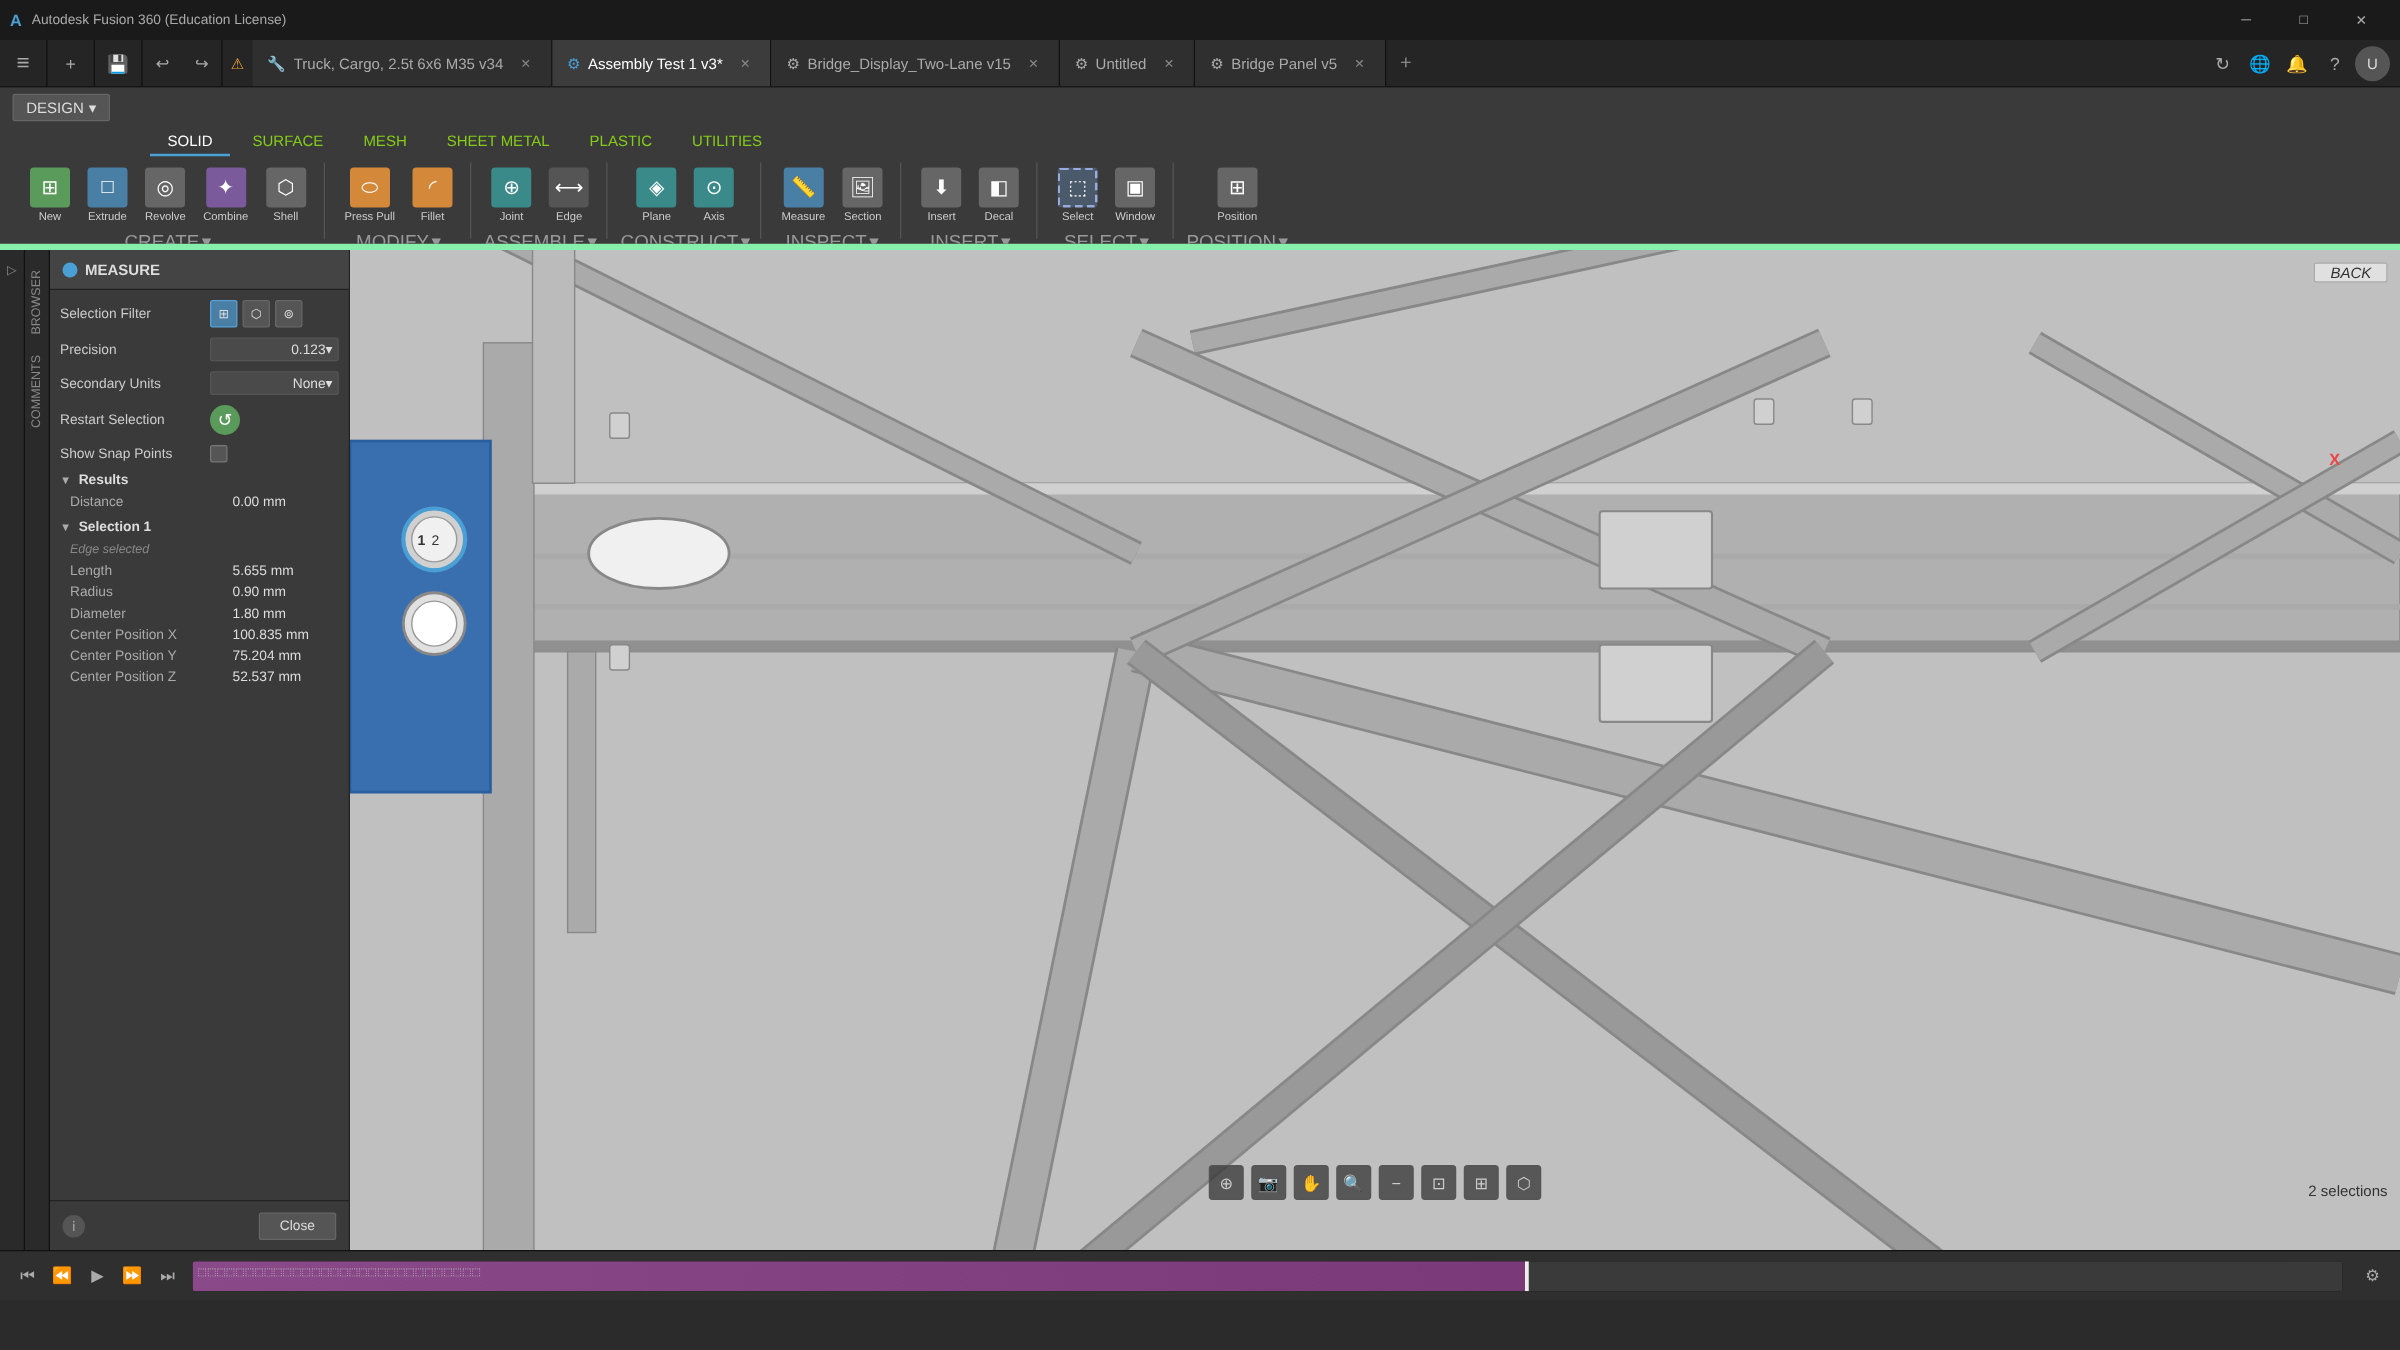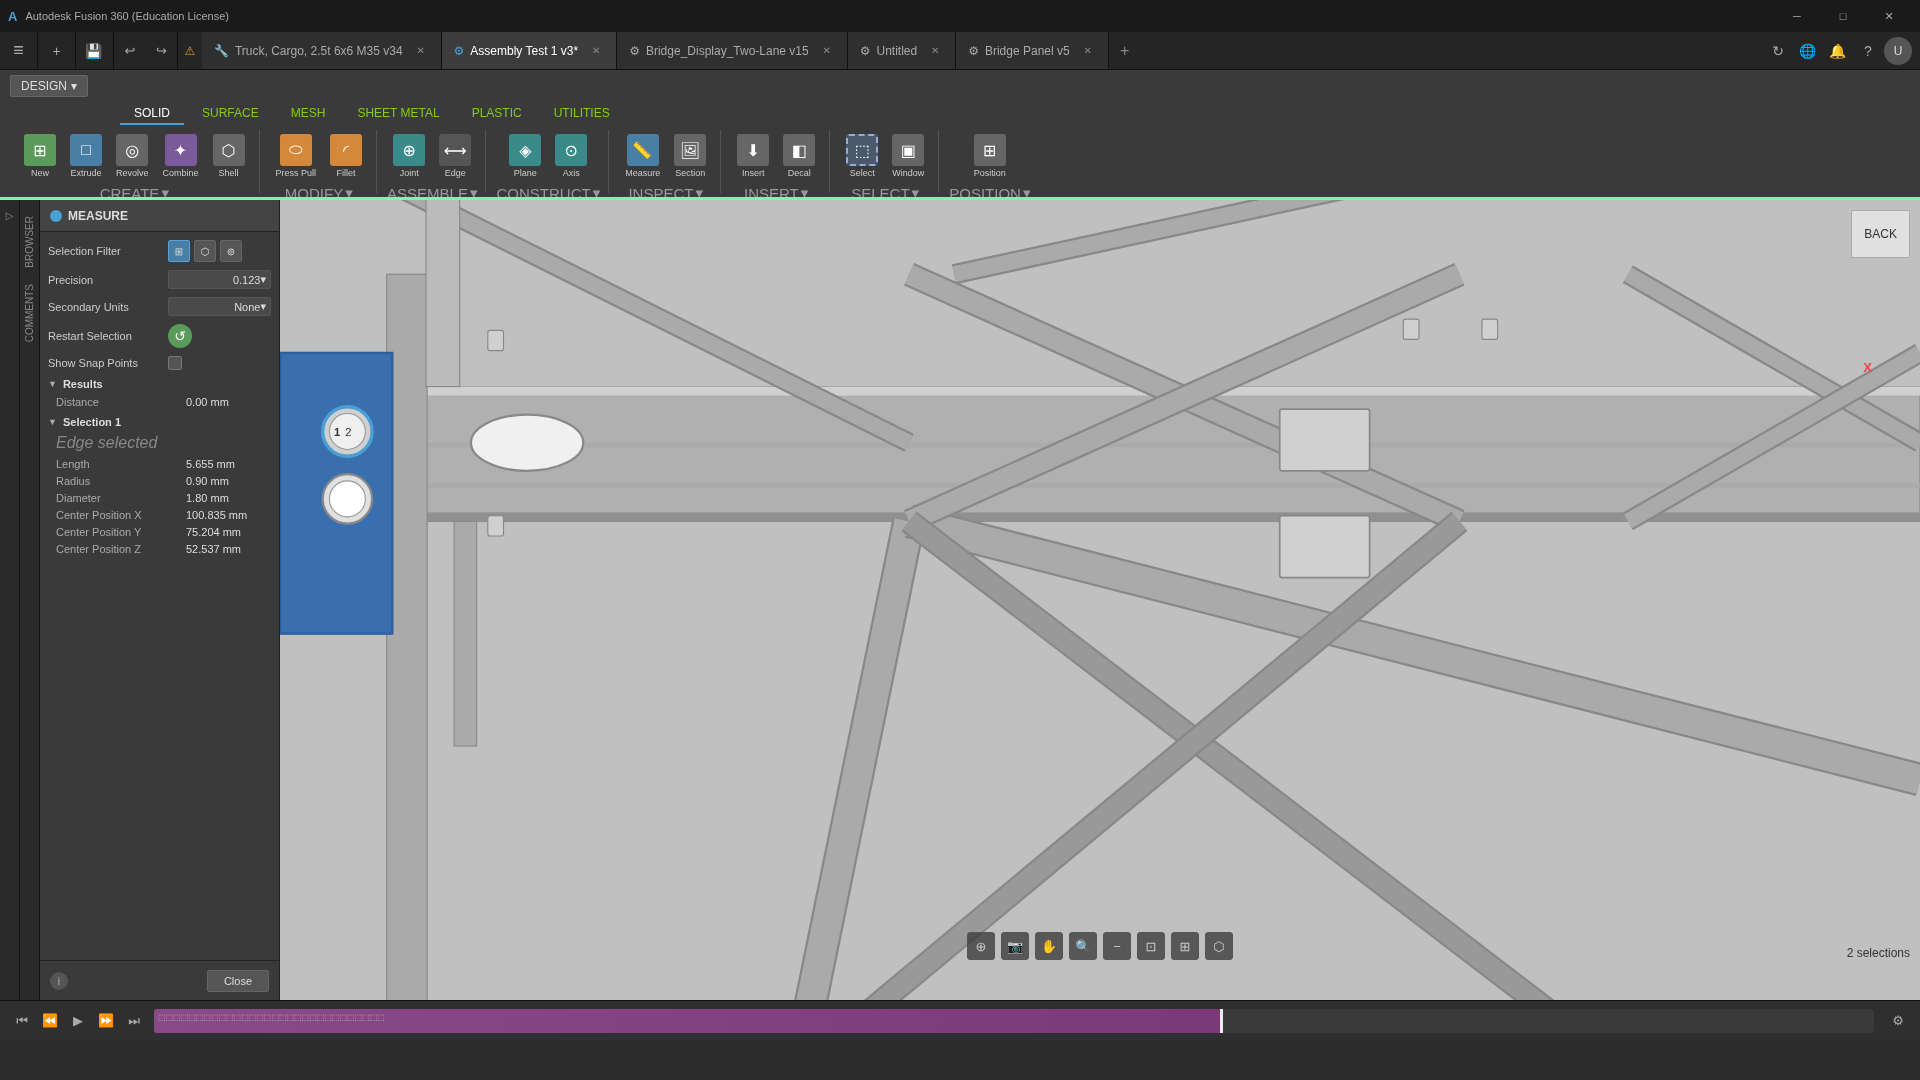--- a/index.html
+++ b/index.html
@@ -39,21 +39,21 @@
       white-space: nowrap;
     }
     .tab.active { background: #3c3c3c; color: #fff; }
     .tab .tab-close { margin-left: 4px; width: 16px; height: 16px; display: flex; align-items: center; justify-content: center; border-radius: 2px; color: #888; font-size: 10px; }
     .tab-add { width: 32px; display: flex; align-items: center; justify-content: center; font-size: 16px; color: #888; cursor: pointer; }
 
     
     #toolbar {
       height: 130px;
       background: #3a3a3a;
-      border-bottom: 3px solid #86efac;
+      border-bottom: 5px solid #86efac;
       display: flex;
       flex-direction: column;
     }
     #design-toggle {
       height: 32px;
       display: flex;
       align-items: center;
       padding: 0 10px;
       gap: 6px;
     }
@@ -253,21 +253,21 @@
     }
     .section-arrow { font-size: 9px; color: #aaa; }
     .data-row {
       display: flex;
       align-items: center;
       margin-bottom: 5px;
       padding-left: 8px;
     }
     .data-label { width: 130px; font-size: 11px; color: #aaa; }
     .data-value { font-size: 11px; color: #ddd; }
-    .selection-hint { font-size: 16px; color: #888; font-style: italic; padding-left: 8px; margin-bottom: 6px; }
+    .selection-hint { font-size: 10px; color: #888; font-style: italic; padding-left: 8px; margin-bottom: 6px; }
     .measure-footer {
       height: 40px;
       display: flex;
       align-items: center;
       justify-content: space-between;
       padding: 0 10px;
       border-top: 1px solid #222;
     }
     .info-icon { width: 18px; height: 18px; border-radius: 50%; background: #555; display: flex; align-items: center; justify-content: center; font-size: 11px; color: #aaa; }
     .close-btn {
@@ -288,25 +288,26 @@
       overflow: hidden;
     }
 
     
     #back-btn {
       position: absolute;
       top: 10px;
       right: 10px;
       background: #e0e0e0;
       border: 1px solid #aaa;
-      padding: 16px 12px;
+      padding: 0 12px;
       font-size: 12px;
       color: #333;
       cursor: pointer;
       border-radius: 2px;
+      font-style: italic;
     }
 
     
     #selection-count {
       position: absolute;
       bottom: 40px;
       right: 10px;
       font-size: 12px;
       color: #333;
     }

